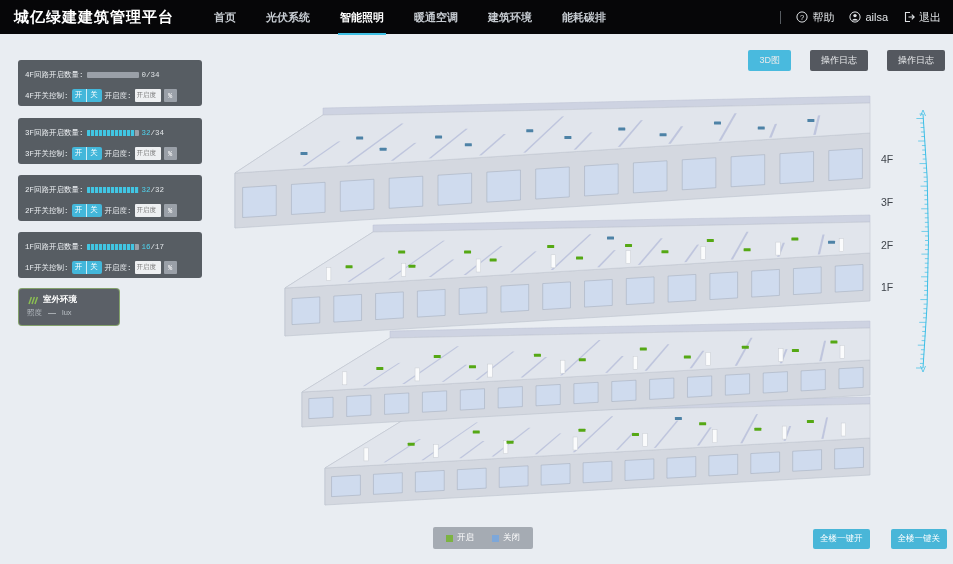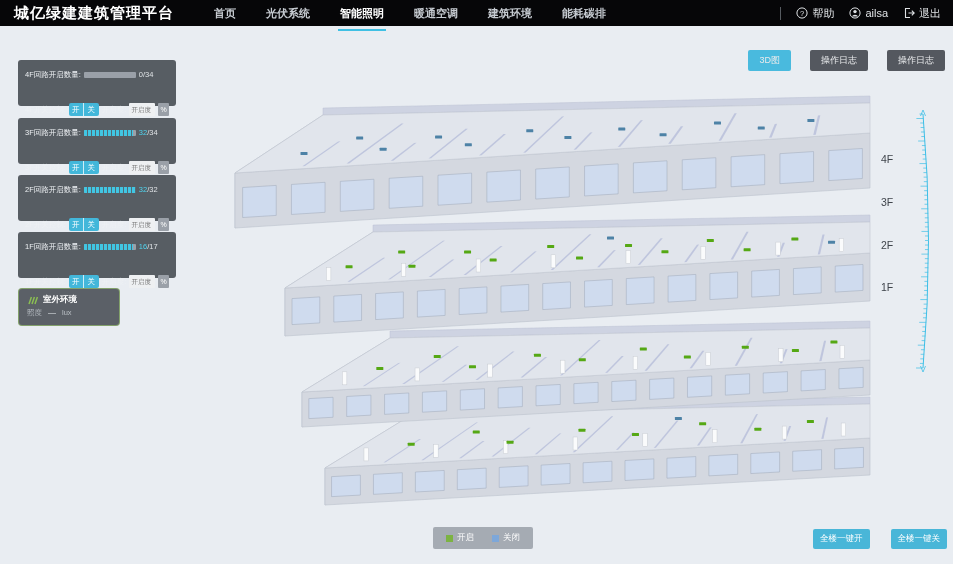--- a/index.html
+++ b/index.html
@@ -1,33 +1,33 @@
 <!DOCTYPE html>
 <html><head>
 <meta charset="utf-8">
 <style>
   html,body{margin:0;padding:0;background:#fff;}
   .app{position:relative;width:953px;height:564px;background:#e9edf2;overflow:hidden;
        font-family:"Liberation Sans",sans-serif;-webkit-font-smoothing:antialiased;}
   
-  header{position:absolute;top:0;left:0;width:100%;height:26px;background:#060608;
+  header{position:absolute;top:0;left:0;width:100%;height:34px;background:#060608;
          display:flex;align-items:center;box-sizing:border-box;z-index:5;}
   .app-title{margin-left:14px;color:#fff;font-size:15px;font-weight:700;letter-spacing:1px;white-space:nowrap;}
   nav{display:flex;gap:26px;margin-left:38px;}
   .nav-item{font-size:11px;font-weight:700;color:#c6cbd1;cursor:pointer;padding:10px 2px 8px;border-bottom:2px solid transparent;}
   .nav-item.active{color:#fff;border-bottom:2px solid #3fc0e4;}
   .hright{margin-left:auto;margin-right:12px;display:flex;align-items:center;gap:15px;color:#dfe2e5;font-size:11px;}
   .hdr-divider{width:1px;height:13px;background:#565b60;}
   .hlink{display:flex;align-items:center;gap:4px;cursor:pointer;}
   .hicon{width:12px;height:12px;display:block;}
   
-  .floor-panel{position:absolute;left:18px;width:158px;height:46px;background:rgba(71,76,83,.9);
-               border-radius:3px;padding:6px 7px;box-sizing:border-box;color:#eef1f4;z-index:3;}
+  .floor-panel{position:absolute;left:18px;width:184px;height:46px;background:rgba(71,76,83,.9);
+               border-radius:3px;padding:6px 7px;box-sizing:border-box;color:#eef1f4;z-index:3;font-family:Liberation Mono, monospace;}
   .prow{display:flex;align-items:center;gap:3px;height:17px;}
-  .prow+.prow{margin-top:18px;justify-content:flex-end;}
+  .prow+.prow{margin-top:4px;}
   .plabel{font-size:7.5px;white-space:nowrap;}
   .pbar{width:52px;height:6px;background:#9aa0a8;border-radius:1px;overflow:hidden;flex:none;}
   .pfill{display:block;height:100%;width:0;background:repeating-linear-gradient(90deg,#41c6e3 0 3px,rgba(23,62,76,.55) 3px 4px);}
   .pval{font-size:7.5px;color:#dfe3e6;white-space:nowrap;}
   .num.hl{color:#4fd4ef;}
   .switch-group{display:flex;flex:none;}
   .sw{width:15px;height:13px;background:#43b7da;color:#fff;border:none;font-size:7.5px;line-height:13px;padding:0;cursor:pointer;font-family:inherit;}
   .sw.on{border-radius:2px 0 0 2px;border-right:1px solid rgba(255,255,255,.75);}
   .sw.off{border-radius:0 2px 2px 0;}
   .pinput{width:26px;height:13px;border:none;border-radius:1px;background:#eef0f2;font-size:6.5px;color:#888;

